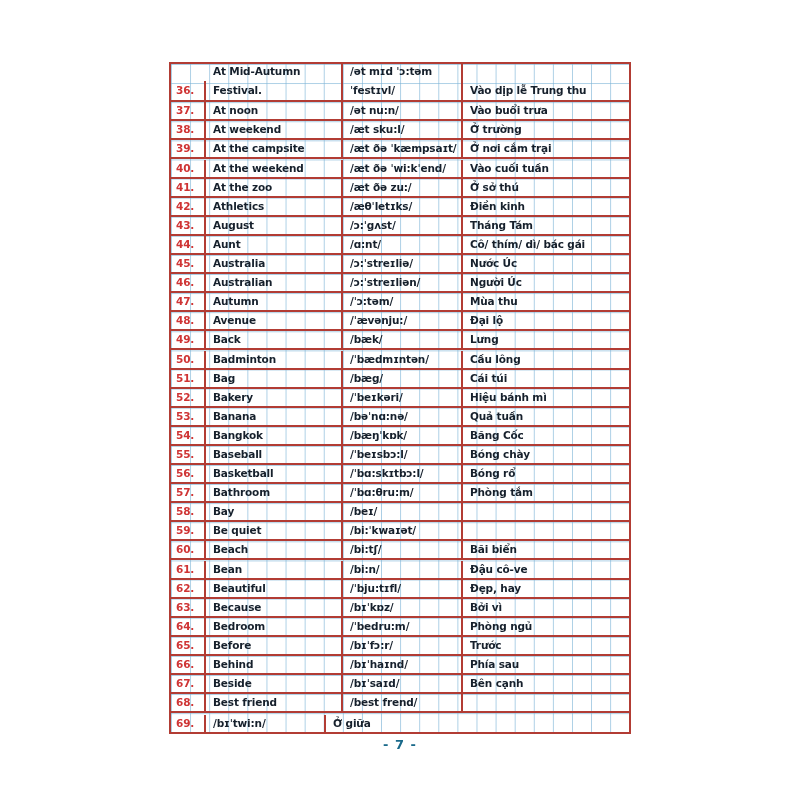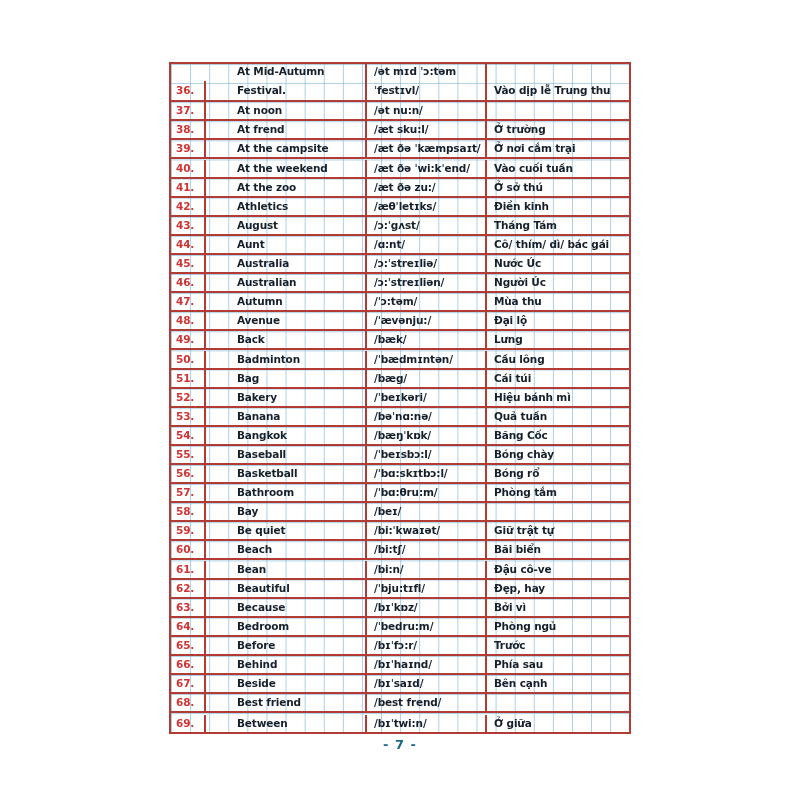--- a/index.html
+++ b/index.html
@@ -42,21 +42,21 @@
     color:#16202c;
     padding:0 2px 0 7px;
   }
   .tall .cell{line-height:19.1px;}
   .c-num{
     width:35px;
     border-right:2px solid #b23c34;
     color:#cf3434;
     padding-left:5px;
   }
-  .c-word{width:137px;border-right:2px solid #b23c34;margin-left:24px;}
+  .c-word{width:137px;border-right:2px solid #b23c34;}
   .c-phon{width:120px;border-right:2px solid #b23c34;}
   .c-mean{flex:1;margin-top:48px;}
   .page-number{
     position:absolute;
     left:169px;top:737px;width:462px;
     text-align:center;
     font-size:13px;
     font-weight:bold;
     letter-spacing:1px;
     color:#19698a;
@@ -73,25 +73,26 @@
 Festival.</div>
     <div class="cell c-phon">/ət mɪd ˈɔ:təm
 ˈfestɪvl/</div>
     <div class="cell c-mean">Vào dịp lễ Trung thu</div>
   </div>
 
   <div class="row">
     <div class="cell c-num">37.</div>
     <div class="cell c-word">At noon</div>
     <div class="cell c-phon">/ət nu:n/</div>
+    <div class="cell c-mean">Vào buổi trưa</div>
   </div>
 
   <div class="row">
     <div class="cell c-num">38.</div>
-    <div class="cell c-word">At frend</div>
+    <div class="cell c-word">At weekend</div>
     <div class="cell c-phon">/æt sku:l/</div>
     <div class="cell c-mean">Ở trường</div>
   </div>
 
   <div class="row">
     <div class="cell c-num">39.</div>
     <div class="cell c-word">At the campsite</div>
     <div class="cell c-phon">/æt ðə ˈkæmpsaɪt/</div>
     <div class="cell c-mean">Ở nơi cắm trại</div>
   </div>
@@ -225,21 +226,20 @@
   <div class="row">
     <div class="cell c-num">58.</div>
     <div class="cell c-word">Bay</div>
     <div class="cell c-phon">/beɪ/</div>
   </div>
 
   <div class="row">
     <div class="cell c-num">59.</div>
     <div class="cell c-word">Be quiet</div>
     <div class="cell c-phon">/bi:ˈkwaɪət/</div>
-    <div class="cell c-mean">Giữ trật tự</div>
   </div>
 
   <div class="row">
     <div class="cell c-num">60.</div>
     <div class="cell c-word">Beach</div>
     <div class="cell c-phon">/bi:tʃ/</div>
     <div class="cell c-mean">Bãi biển</div>
   </div>
 
   <div class="row">
@@ -292,19 +292,18 @@
   </div>
 
   <div class="row">
     <div class="cell c-num">68.</div>
     <div class="cell c-word">Best friend</div>
     <div class="cell c-phon">/best frend/</div>
   </div>
 
   <div class="row">
     <div class="cell c-num">69.</div>
-    <div class="cell c-word">Between</div>
     <div class="cell c-phon">/bɪˈtwi:n/</div>
     <div class="cell c-mean">Ở giữa</div>
   </div>
 </div>
   <div class="page-number">- 7 -</div>
 </div>
 
 </body></html>

